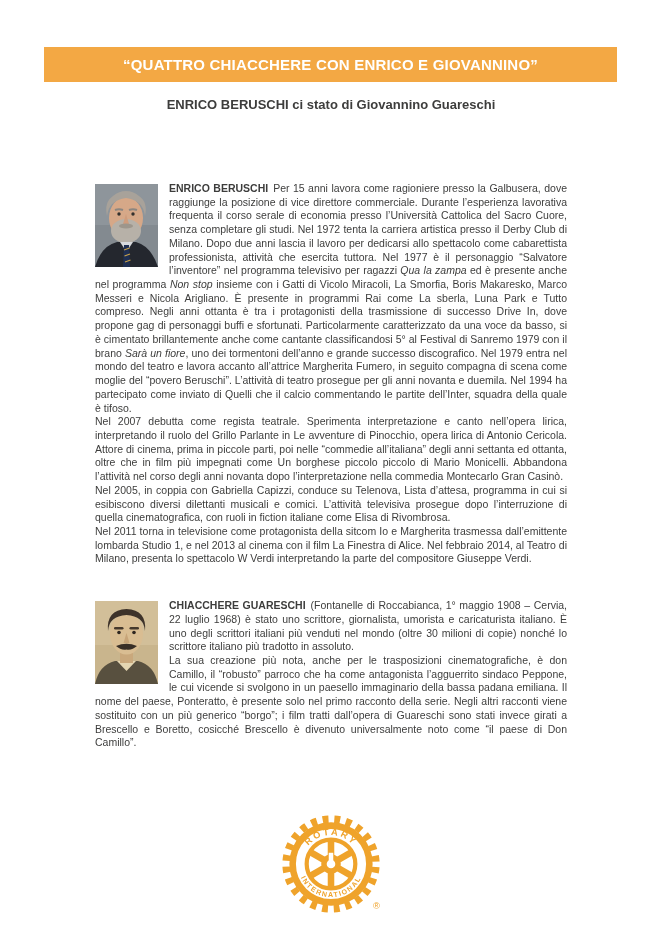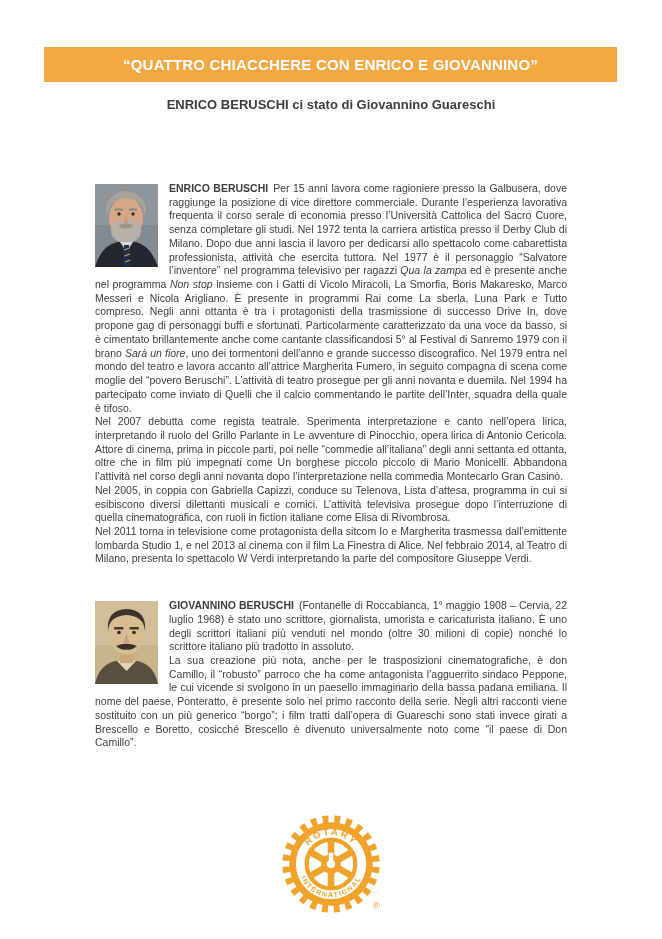--- a/index.html
+++ b/index.html
@@ -95,21 +95,21 @@
           <ellipse cx="31.5" cy="33" rx="16.5" ry="20.5" fill="#d9bd92"></ellipse>
           <path d="M13 30 Q11 9 31.5 8 Q52 9 50 30 Q49 15 31.5 14 Q14 15 13 30 Z" fill="#3e332a"></path>
           <rect x="19" y="26" width="9.5" height="2.6" rx="1.3" fill="#46392c"></rect>
           <rect x="34.5" y="26" width="9.5" height="2.6" rx="1.3" fill="#46392c"></rect>
           <circle cx="24" cy="31.5" r="1.8" fill="#2e2620"></circle>
           <circle cx="39" cy="31.5" r="1.8" fill="#2e2620"></circle>
           <path d="M31.5 32 L34.5 42 L28.5 42 Z" fill="#c7a478"></path>
           <path d="M21 45 Q31.5 40.5 42 45 Q37 49.5 31.5 48.5 Q26 49.5 21 45 Z" fill="#392f26"></path>
         </svg>
       </div>
-      <p class="para"><span class="lead">GIOVANNINO BERUSCHI</span><span><span>(Fontanelle di Roccabianca, 1° maggio 1908 – Cervia, 22 luglio 1968) è stato uno scrittore, giornalista, umorista e caricaturista italiano. È uno degli scrittori italiani più venduti nel mondo (oltre 30 milioni di copie) nonché lo scrittore italiano più tradotto in assoluto.</span></span></p>
+      <p class="para"><span class="lead">CHIACCHERE GUARESCHI</span><span><span>(Fontanelle di Roccabianca, 1° maggio 1908 – Cervia, 22 luglio 1968) è stato uno scrittore, giornalista, umorista e caricaturista italiano. È uno degli scrittori italiani più venduti nel mondo (oltre 30 milioni di copie) nonché lo scrittore italiano più tradotto in assoluto.</span></span></p>
       <p class="para"><span>La sua creazione più nota, anche per le trasposizioni cinematografiche, è don Camillo, il “robusto” parroco che ha come antagonista l’agguerrito sindaco Peppone, le cui vicende si svolgono in un paesello immaginario della bassa padana emiliana. Il nome del paese, Ponteratto, è presente solo nel primo racconto della serie. Negli altri racconti viene sostituito con un più generico “borgo”; i film tratti dall’opera di Guareschi sono stati invece girati a Brescello e Boretto, cosicché Brescello è divenuto universalmente noto come “il paese di Don Camillo”.</span></p>
     </section>
 
   </div>
 
   <div class="logo-wrap">
     <svg class="rotary-svg" width="116" height="116" viewBox="0 0 124 124">
       <defs>
         <path id="arcTop" d="M 31 62 A 31 31 0 0 1 93 62" fill="none"></path>
         <path id="arcBot" d="M 26.5 62 A 35.5 35.5 0 0 0 97.5 62" fill="none"></path>

